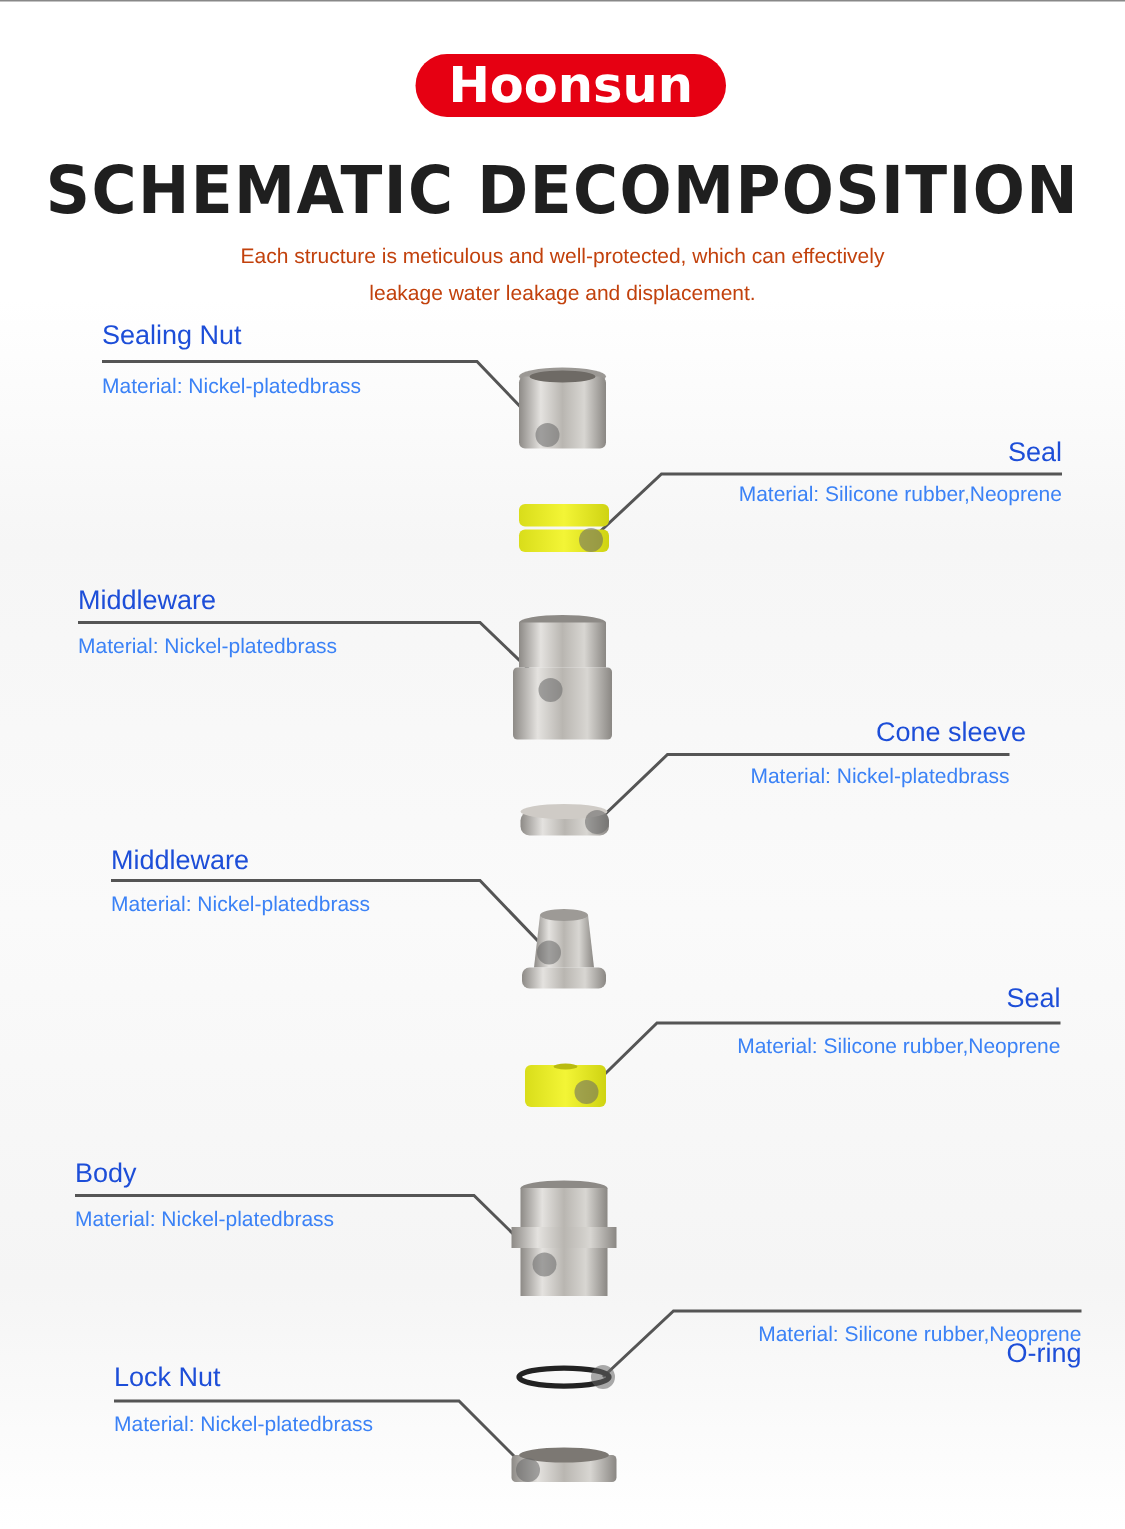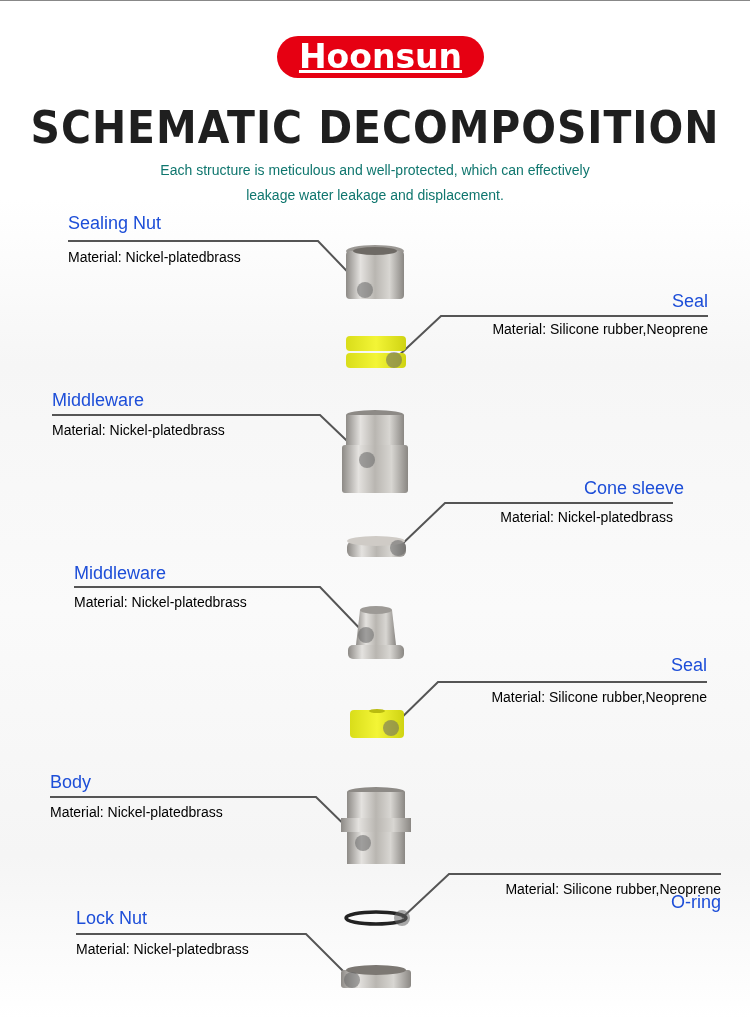--- a/index.html
+++ b/index.html
@@ -1,26 +1,26 @@
 <!DOCTYPE html>
 <html><head>
 <meta charset="utf-8">
 <style>
   html, body { margin:0; padding:0; }
   body { width:750px; height:1019px; position:relative; overflow:hidden; background:#fff; font-family:"Liberation Sans", sans-serif; }
   .topline { position:absolute; left:0; top:0; width:750px; height:1px; background:#888; }
   .bg { position:absolute; left:0; top:200px; width:750px; height:819px;
         background: linear-gradient(180deg,#ffffff 0%, #f6f6f6 20%, #fafafa 50%, #f5f5f5 80%, #ffffff 100%); }
   .logo { position:absolute; left:277px; top:36px; width:207px; height:42px; border-radius:21px; background:#e60012;
-          color:#fff; font-weight:bold; font-size:33px; line-height:42px; text-align:center; letter-spacing:0px; font-family:"DejaVu Sans", sans-serif;text-decoration:underline; }
+          color:#fff; font-weight:bold; font-size:33px; line-height:42px; text-align:center; letter-spacing:0px; font-family:"DejaVu Sans", sans-serif; }
   .title { position:absolute; left:0; width:750px; top:102px; text-align:center; font-family:"DejaVu Sans", sans-serif; font-weight:bold;
            font-size:44px; letter-spacing:1px; color:#1f1f1f; transform:scaleX(0.93); }
-  .sub { position:absolute; left:0; width:750px; text-align:center; font-size:14px; color:#0f766e; }
+  .sub { position:absolute; left:0; width:750px; text-align:center; font-size:14px; color:#c2410c; }
   .label { position:absolute; font-size:18px; color:#1d4ed8; white-space:nowrap; }
-  .mat { position:absolute; font-size:14px; color:#000000; white-space:nowrap; }
+  .mat { position:absolute; font-size:14px; color:#3b82f6; white-space:nowrap; }
   .r { text-align:left; }
   svg.lines { position:absolute; left:0; top:0; }
 </style>
 </head>
 <body>
 
 <div class="topline"></div>
 <div class="bg"></div>
 
 <div class="logo">Hoonsun</div>

